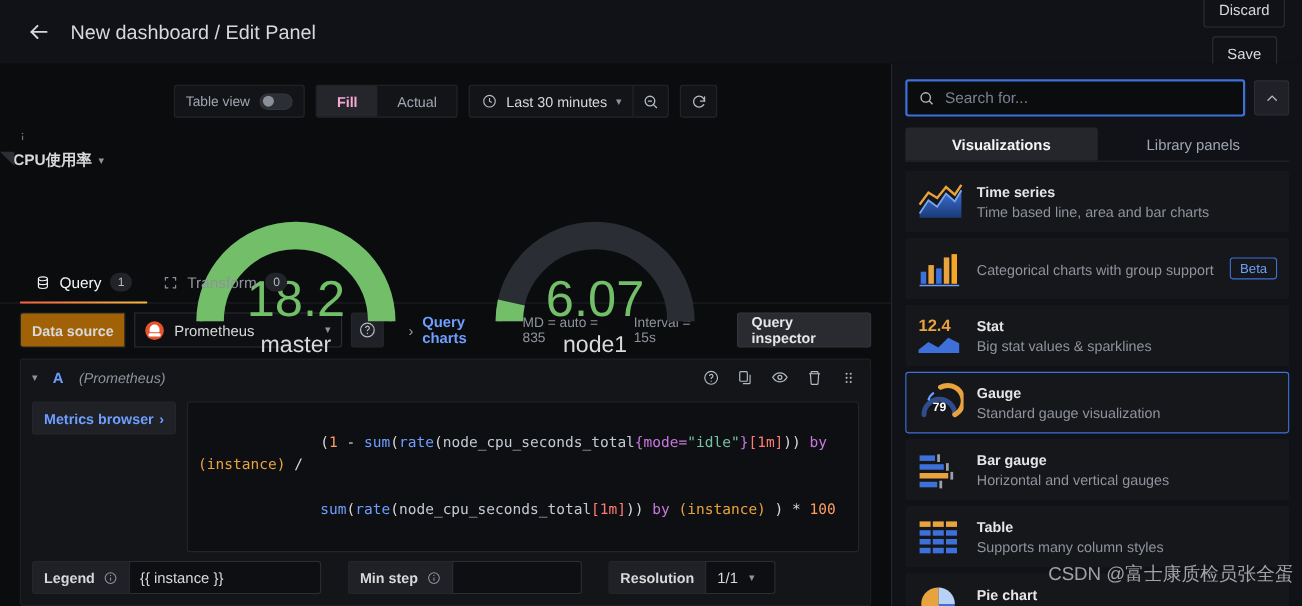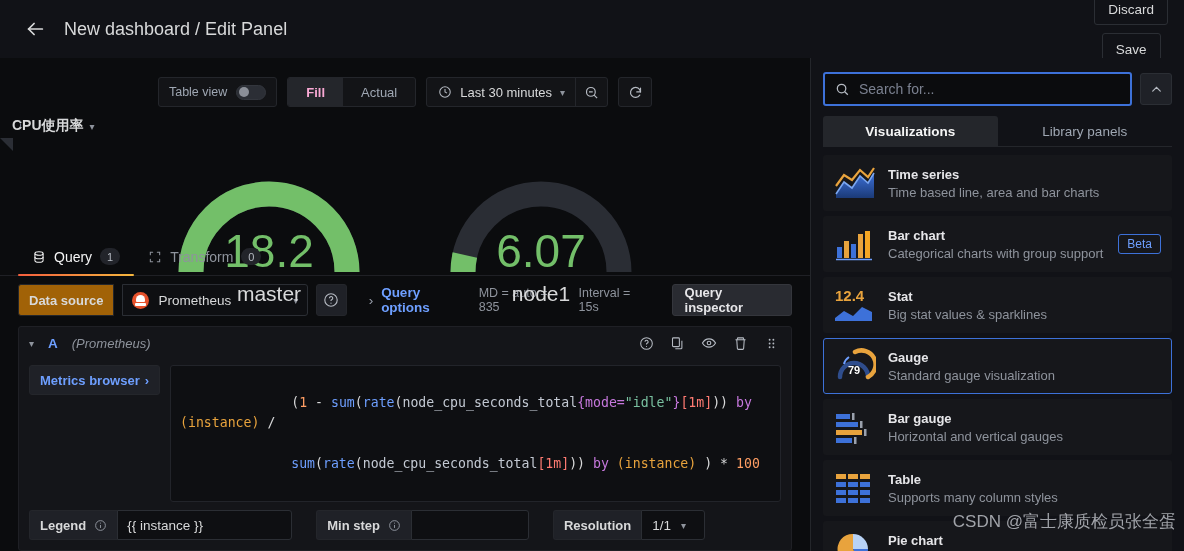--- a/index.html
+++ b/index.html
@@ -95,21 +95,21 @@
     height: 30px; width: 34px; display: flex; align-items: center; justify-content: center;
     background: #131417; border: 1px solid #24262b; border-radius: 3px;
     cursor: pointer; color: #b5bac2;
   }
   .chev { color: #8e939c; font-size: 10px; }
 
   
   .panel-area { flex: 1 1 auto; position: relative; min-height: 0; padding: 0 12px; }
   .panel-title-row {
     display: flex; align-items: center; justify-content: flex-start;
-    gap: 6px; margin-top: 2px; height: 24px;
+    gap: 6px; margin-top: 22px; height: 24px;
   }
   .panel-title {
     font-size: 14px; font-weight: 600; color: #d8d9da; cursor: pointer;
   }
   .info-tab {
     position: absolute; left: 0; top: 0; width: 34px; height: 34px;
     display: flex; align-items: flex-start; justify-content: flex-start;
     padding: 6px 0 0 14px; color: #6d7482;
   }
   .info-tab:after {
@@ -439,21 +439,21 @@
           <div class="circ-btn">
             <svg width="16" height="16" viewBox="0 0 24 24" fill="none" stroke="currentColor" stroke-width="1.7">
               <circle cx="12" cy="12" r="9.3"></circle>
                 <path d="M9.6 9.3a2.5 2.5 0 1 1 3.3 2.4c-.6.3-.9.8-.9 1.5v.4"></path>
                 <circle cx="12" cy="16.8" r="0.9" fill="currentColor" stroke="none"></circle>
             </svg>
           </div>
           <div class="qopts">
             <div class="qopts-toggle">
               <span style="color:#9aa1ad;font-weight:400">›</span>
-              <span>Query options</span>
+              <span>Query charts</span>
             </div>
             <span class="qopts-meta">MD = auto = 835</span>
             <span class="qopts-meta">Interval = 15s</span>
           </div>
           <div class="qinspector">Query inspector</div>
         </div>
 
         <div class="query-card">
           <div class="qc-head">
             <span class="chev">▾</span>
@@ -579,21 +579,20 @@
             <svg width="42" height="38" viewBox="0 0 42 38">
               <rect x="3" y="22" width="5" height="11" fill="#3d71d9"></rect>
               <rect x="10" y="16" width="5" height="17" fill="#e8a33d"></rect>
               <rect x="17" y="19" width="5" height="14" fill="#3d71d9"></rect>
               <rect x="24" y="9" width="5" height="24" fill="#e8a33d"></rect>
               <rect x="31" y="6" width="5" height="27" fill="#f5a623"></rect>
               <line x1="2" y1="34.5" x2="38" y2="34.5" stroke="#6e9fff" stroke-width="1.4"></line>
             </svg>
           </div>
           <div class="viz-txt">
-            <div class="viz-name">Bar chart</div>
             <div class="viz-desc">Categorical charts with group support</div>
           </div>
           <div class="beta-badge">Beta</div>
         </div>
 
         <div class="viz-item">
           <div class="viz-ico">
             <svg width="42" height="38" viewBox="0 0 42 38">
               <text x="1" y="15" font-family="Liberation Sans, sans-serif" font-size="15" font-weight="700" fill="#e8a33d">12.4</text>
               <path d="M1 32 L10 25 L19 30 L28 21 L38 26 L38 35 L1 35 Z" fill="#3d71d9"></path>

